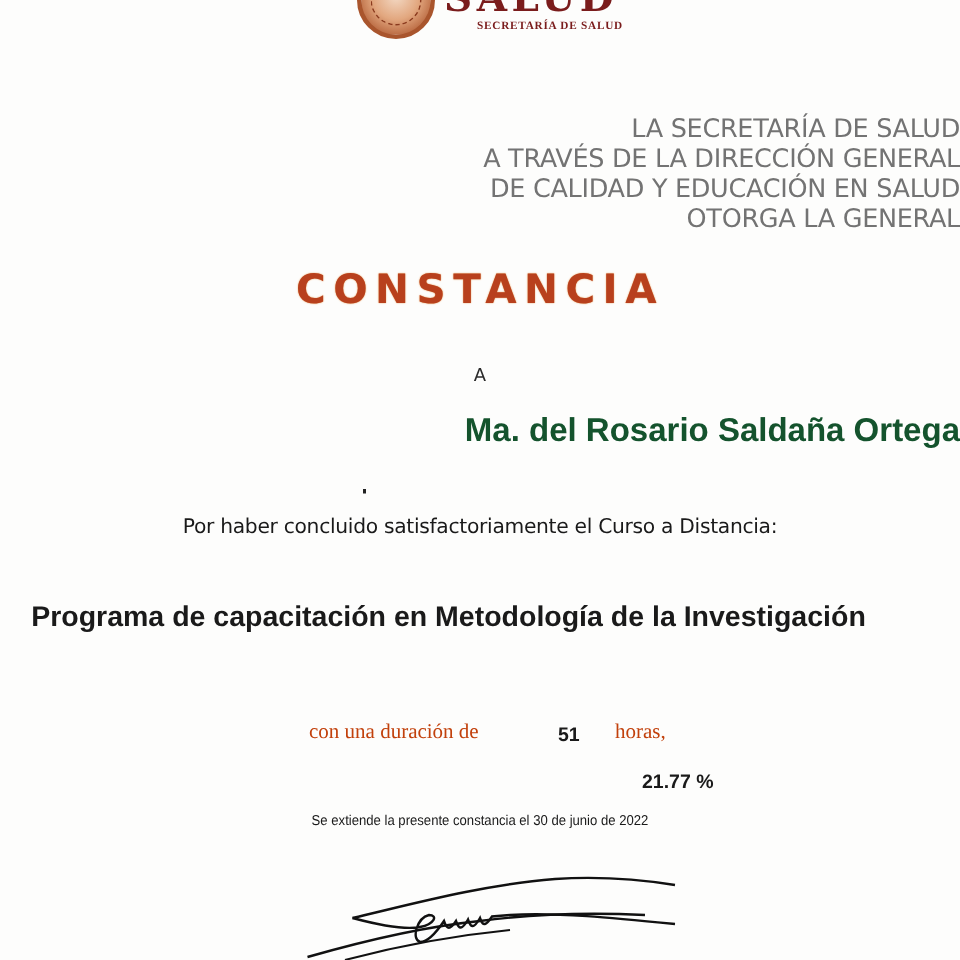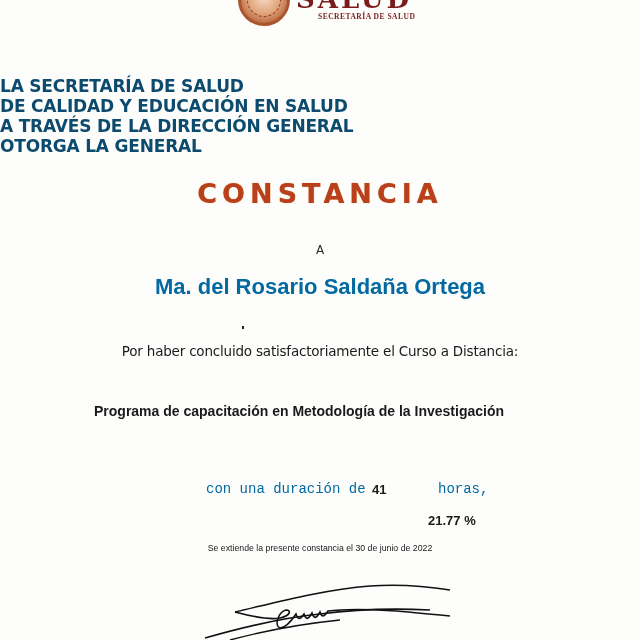--- a/index.html
+++ b/index.html
@@ -57,26 +57,26 @@
       font-size: 7.5px;
       letter-spacing: 0.5px;
       color: #7a1c1c;
       margin-left: 16px;
     }
     .issuer {
       position: absolute;
       left: 0;
       width: 640px;
       top: 76px;
-      text-align: left;
-      font-family: "DejaVu Sans", sans-serif;
-      font-weight: bold;
+      text-align: right;
+      font-family: "DejaVu Sans", sans-serif;
+      font-weight: normal;
       font-size: 17px;
       line-height: 20px;
-      color: #0c4a6e;
+      color: #737373;
       letter-spacing: -0.2px;
     }
     .title {
       position: absolute;
       left: 0;
       width: 640px;
       top: 178px;
       text-align: center;
       font-family: "DejaVu Sans", sans-serif;
       font-weight: bold;
@@ -93,25 +93,25 @@
       text-align: center;
       font-family: "DejaVu Sans", sans-serif;
       font-size: 12px;
       color: #2b2b2b;
     }
     .recipient {
       position: absolute;
       left: 0;
       width: 640px;
       top: 274px;
-      text-align: center;
+      text-align: right;
       font-family: "Liberation Sans", sans-serif;
       font-weight: bold;
       font-size: 22px;
-      color: #0369a1;
+      color: #14532d;
     }
     .dot {
       position: absolute;
       left: 242px;
       top: 326px;
       width: 2px;
       height: 3px;
       background: #222;
     }
     .reason {
@@ -126,29 +126,29 @@
       letter-spacing: -0.2px;
     }
     .course {
       position: absolute;
       left: 0;
       width: 598px;
       top: 401px;
       text-align: center;
       font-family: "Liberation Sans", sans-serif;
       font-weight: bold;
+      font-size: 19px;
+      line-height: 21px;
+      color: #1a1a1a;
+    }
+    .line {
+      position: absolute;
+      font-family: Liberation Serif, serif;
       font-size: 14px;
-      line-height: 21px;
-      color: #1a1a1a;
-    }
-    .line {
-      position: absolute;
-      font-family: Liberation Mono, monospace;
-      font-size: 14px;
-      color: #0369a1;
+      color: #c2410c;
       white-space: nowrap;
     }
     .value {
       position: absolute;
       font-family: "Liberation Sans", sans-serif;
       font-weight: bold;
       font-size: 13px;
       color: #1a1a1a;
       white-space: nowrap;
     }
@@ -177,42 +177,42 @@
 <div class="page">
 
   <div class="logo-seal">
     <div class="logo-seal-inner"></div>
   </div>
   <div class="logo-word">SALUD</div>
   <div class="logo-sub">SECRETARÍA DE SALUD</div>
 
   <div class="issuer">
     <div>LA SECRETARÍA DE SALUD</div>
+    <div>A TRAVÉS DE LA DIRECCIÓN GENERAL</div>
     <div>DE CALIDAD Y EDUCACIÓN EN SALUD</div>
-    <div>A TRAVÉS DE LA DIRECCIÓN GENERAL</div>
     <div>OTORGA LA GENERAL</div>
   </div>
 
   <div class="title">CONSTANCIA</div>
 
   <div class="to-label">A</div>
 
   <div class="recipient">Ma. del Rosario Saldaña Ortega</div>
 
   <div class="dot"></div>
 
   <div class="reason">Por haber concluido satisfactoriamente el Curso a Distancia:</div>
 
   <div class="course">
     <div>Programa de capacitación en Metodología de la Investigación</div>
   </div>
 
   <div class="line" style="left:206px; top:481px;">con una duración de</div>
-  <div class="value" style="left:372px; top:482px;">41</div>
-  <div class="line" style="left:410px; top:481px;margin-left:28px;">horas,</div>
+  <div class="value" style="left:372px; top:482px;">51</div>
+  <div class="line" style="left:410px; top:481px;">horas,</div>
 
   <div class="value" style="left:428px; top:513px;">21.77 %</div>
 
   <div class="issued">Se extiende la presente constancia el 30 de junio de 2022</div>
 
   <div class="signature">
     <svg width="260" height="60" viewBox="0 0 260 60">
       <path d="M5 58 C 40 48, 80 38, 120 34 C 150 30, 190 28, 230 30" stroke="#111" stroke-width="1.6" fill="none"></path>
       <path d="M35 32 C 70 24, 120 10, 170 6 C 200 4, 225 6, 250 10" stroke="#111" stroke-width="1.6" fill="none"></path>
       <path d="M35 32 C 50 36, 70 40, 80 38 C 90 36, 92 30, 86 30 C 78 32, 74 46, 80 48 C 86 48, 92 40, 96 34 C 98 40, 100 40, 104 34 C 106 40, 108 40, 112 33 C 114 39, 116 39, 120 32 C 122 38, 124 37, 128 31 L 140 30 C 170 28, 210 32, 250 36" stroke="#111" stroke-width="1.6" fill="none"></path>

